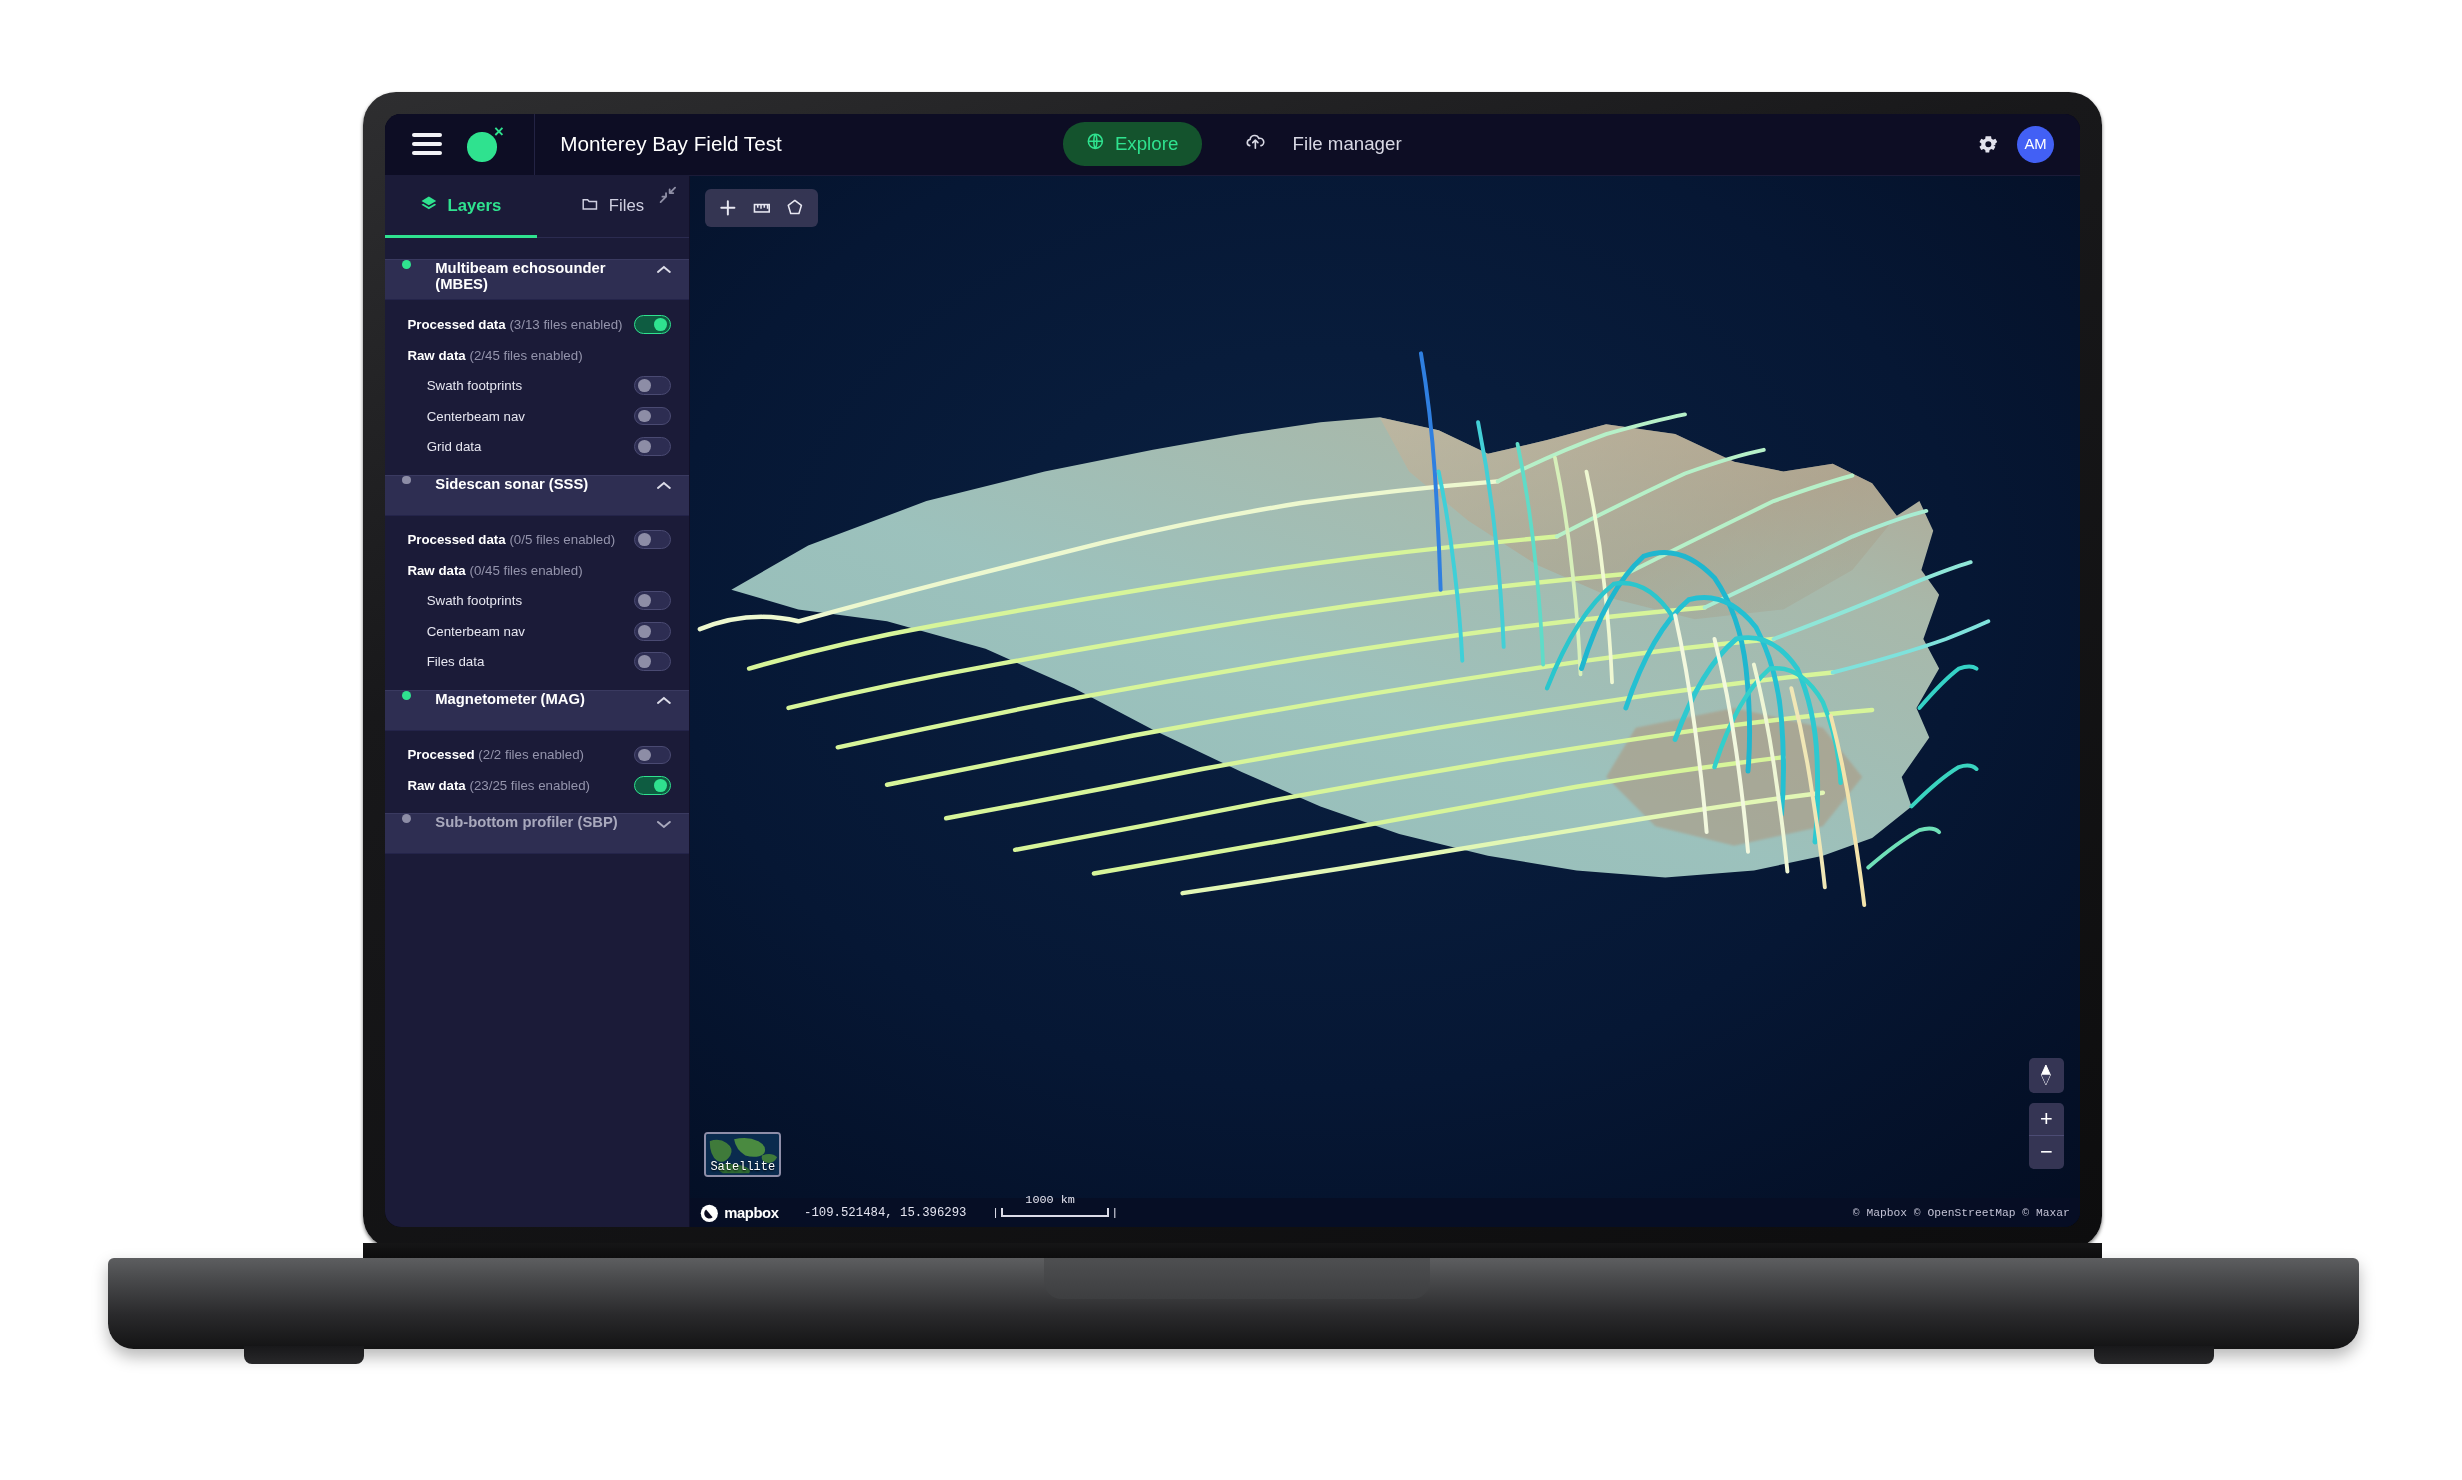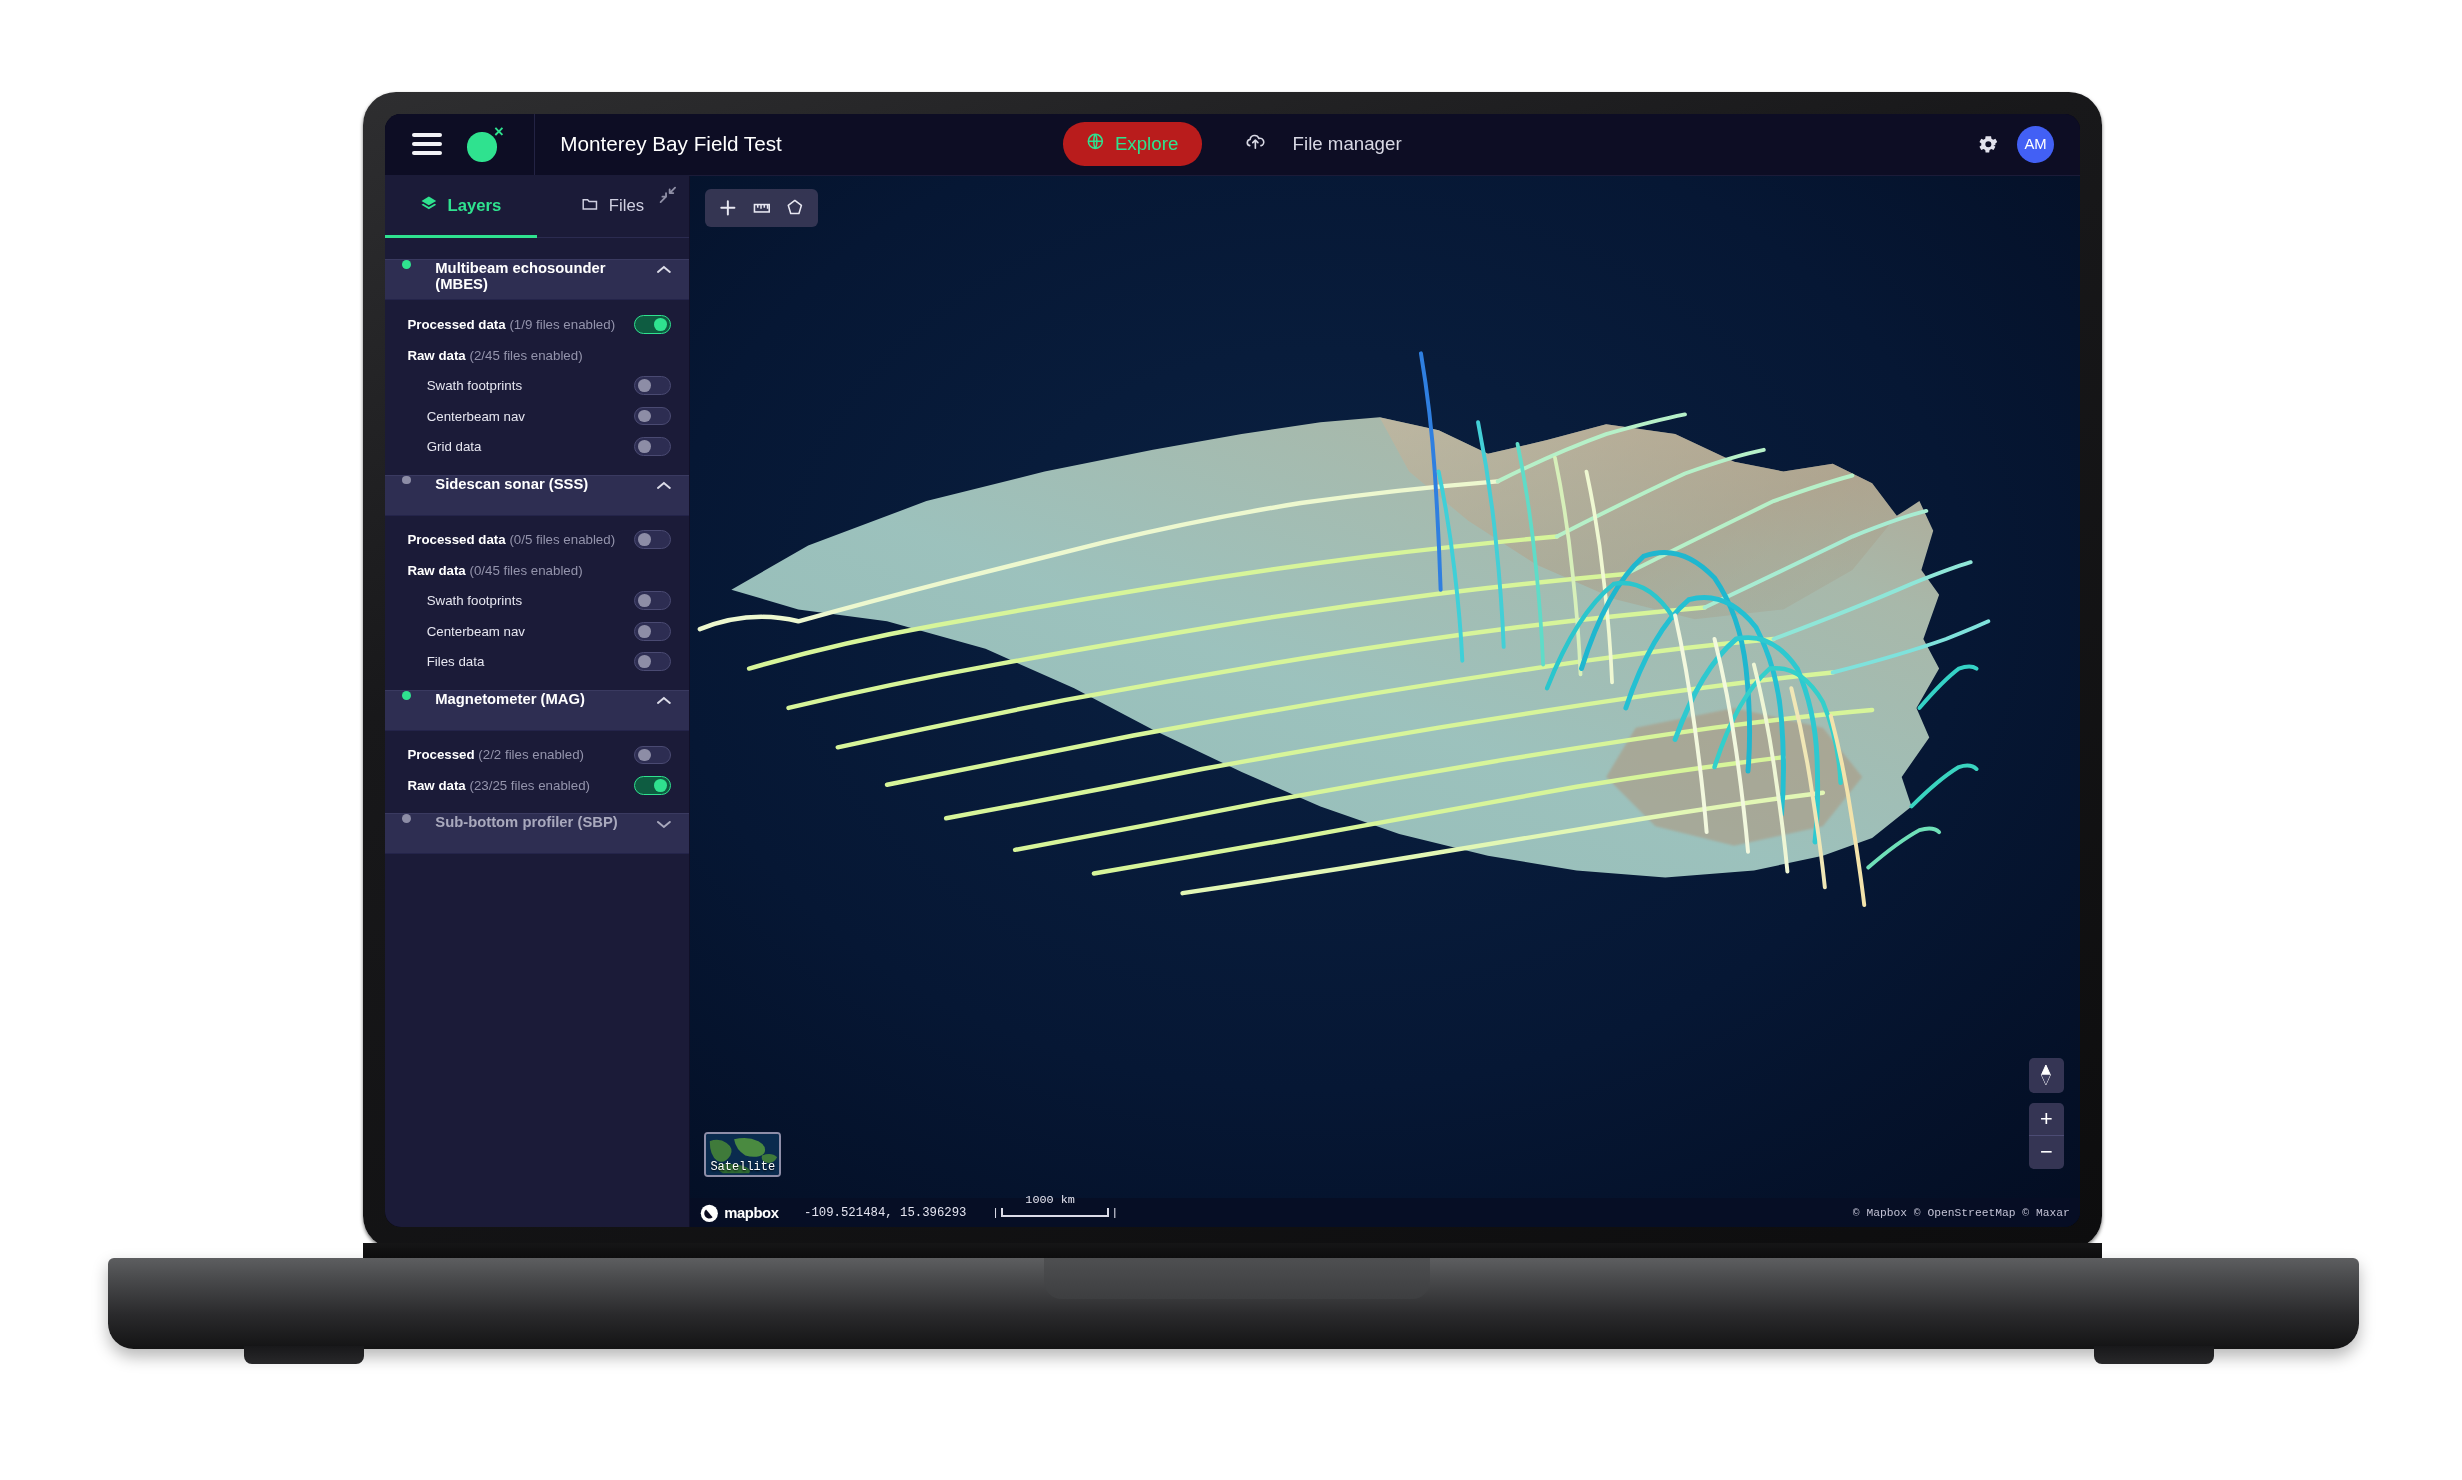--- a/index.html
+++ b/index.html
@@ -93,21 +93,21 @@
   }
 
   #header-center {
     position: absolute; left: 0; right: 0;
     display: flex; justify-content: center; align-items: center; gap: 43px;
     pointer-events: none;
   }
   #header-center > * { pointer-events: auto; }
   #explore-button {
     display: flex; align-items: center; gap: 9.9px;
-    background: #b91c1c; color: #2fe28f;
+    background: #14532d; color: #2fe28f;
     padding: 9.9px 23.6px; border-radius: 21.7px;
     font-size: 18.7px; cursor: pointer; border: none;
   }
   #file-manager-button {
     display:flex; align-items:center; gap:27px;
     color:#d8d8e4; font-size:18.7px; cursor:pointer; background:none; border:none;
   }
 
   #header-right {
     margin-left: auto; display: flex; align-items: center;
@@ -340,21 +340,21 @@
               <div class="layer-group">
                 <div class="group-header">
                   <span class="group-status-dot" style="background:#2fe28f"></span>
                   <span class="group-title">Multibeam echosounder (MBES)</span>
                   <span class="chevron"><svg width="13.8" height="8.9" viewBox="0 0 14 9" fill="none" stroke="#dcdce8" stroke-width="2" stroke-linecap="round">
                       <path d="M1 7l6-5 6 5"></path>
                     </svg></span>
                 </div>
                 <div class="group-body">
                   <div class="layer-row">
-                    <span class="layer-label"><b>Processed data</b> <span class="count">(1/9 files enabled)</span></span>
+                    <span class="layer-label"><b>Processed data</b> <span class="count">(3/13 files enabled)</span></span>
                     <span class="toggle on">
                       <span class="knob"></span>
                     </span>
                   </div>
                   <div class="layer-row">
                     <span class="layer-label"><b>Raw data</b> <span class="count">(2/45 files enabled)</span></span>
                   </div>
                   <div class="layer-row indent">
                     <span class="layer-label">Swath footprints</span>
                     <span class="toggle ">

